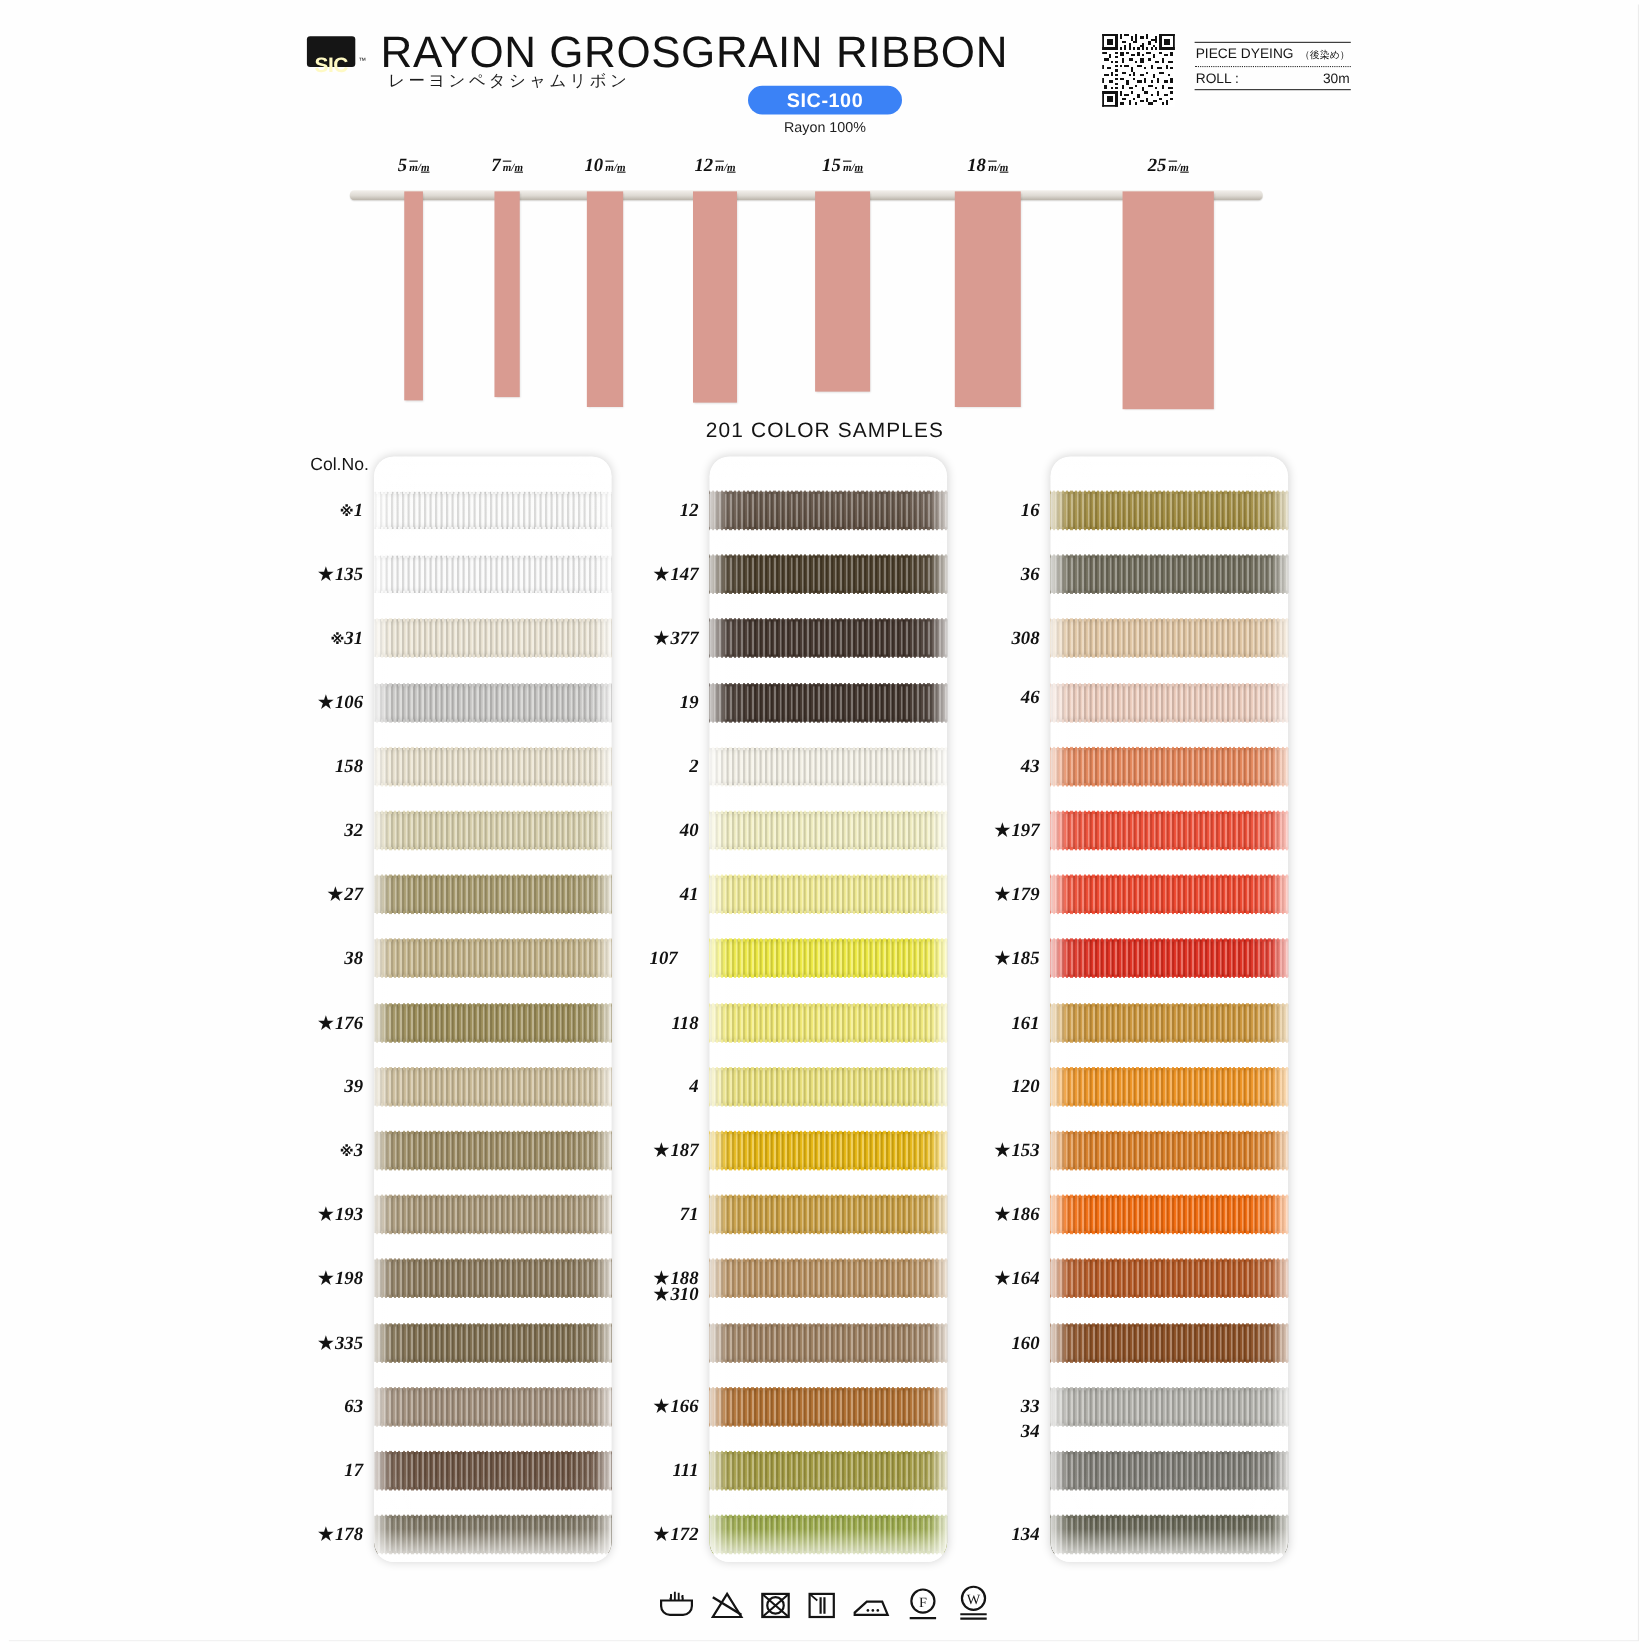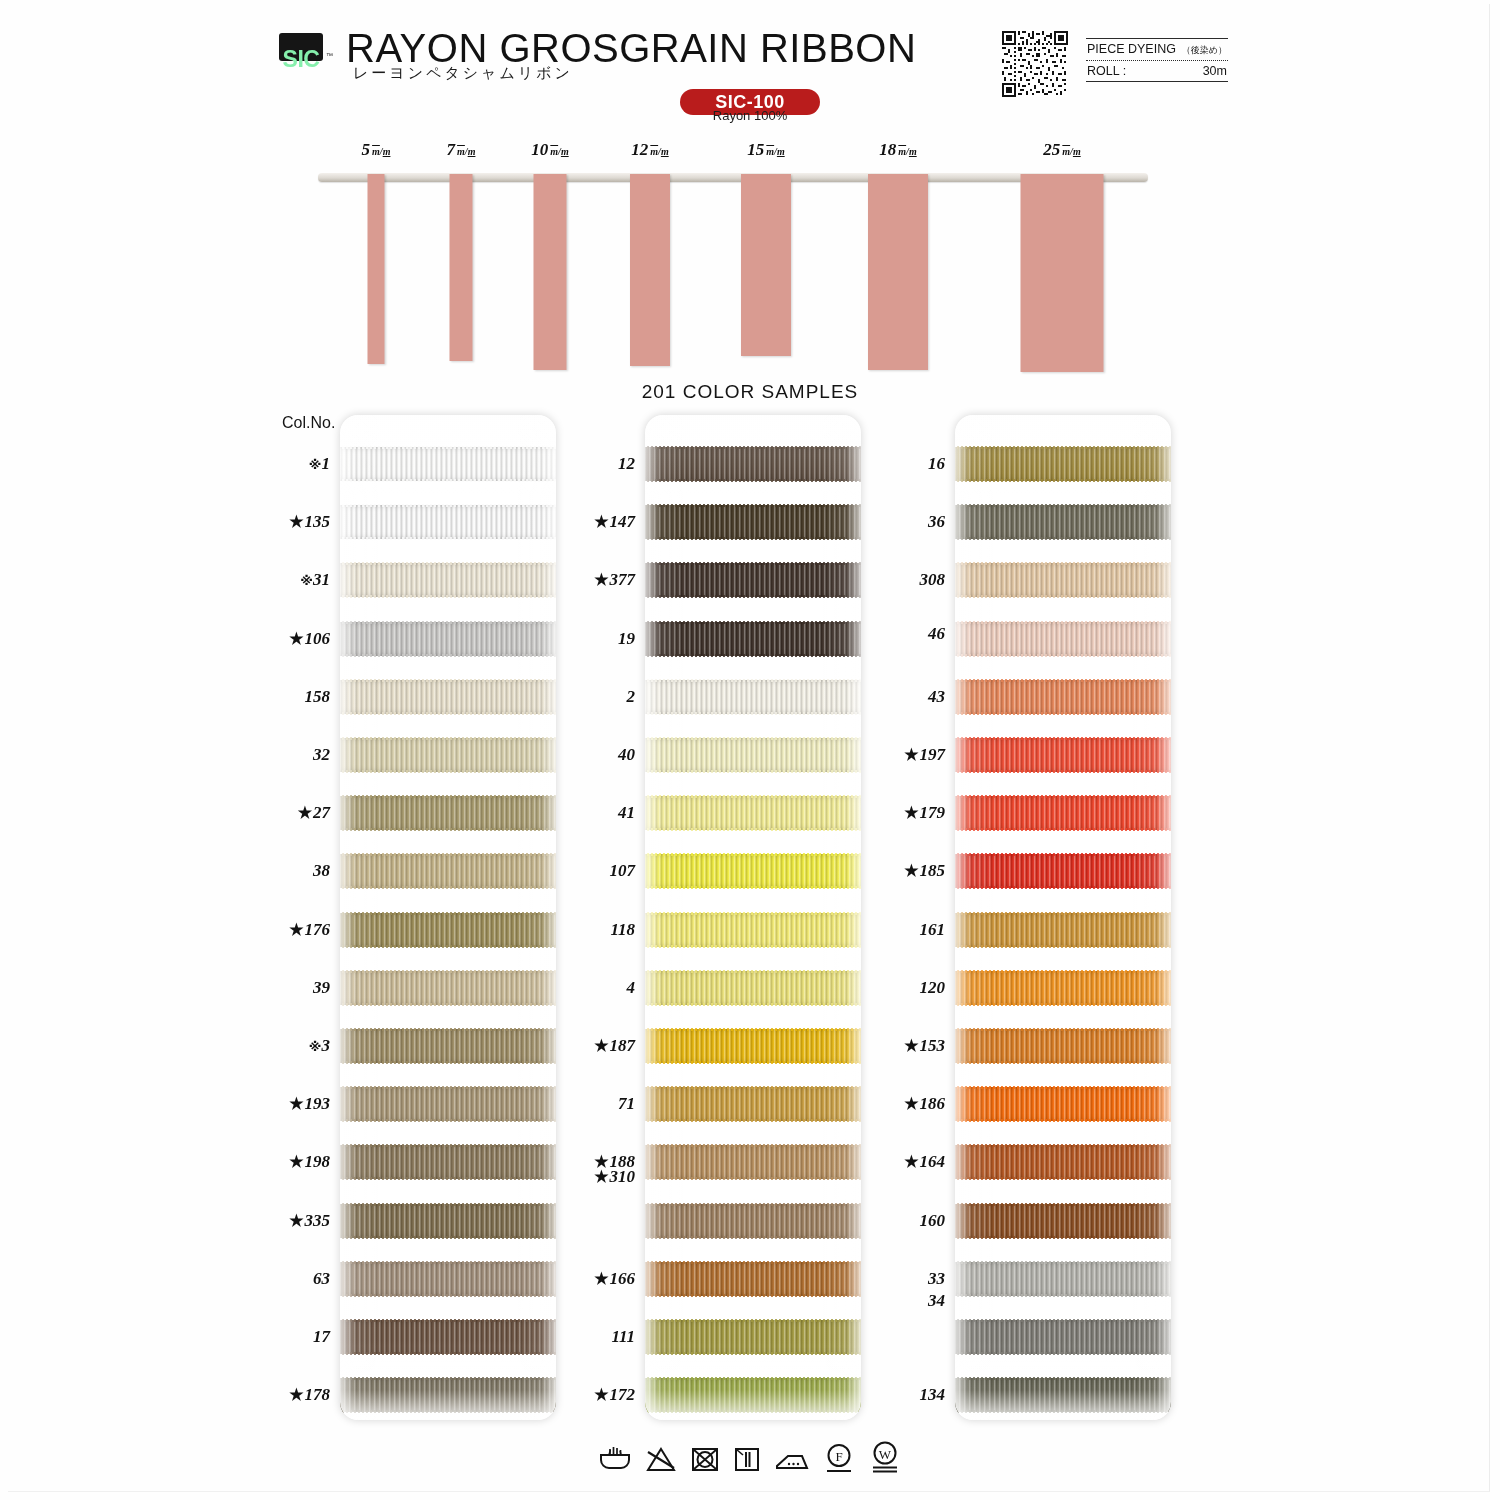--- a/index.html
+++ b/index.html
@@ -27,21 +27,21 @@
   
   .header { position:absolute; left:0; top:0; width:1500px; height:130px; }
 
   .logo {
     position:absolute; left:279px; top:33px;
     width:44px; height:28px; background:#151515;
     border-radius:3px;
     display:flex; align-items:center; justify-content:center;
   }
   .logo span{
-    color:#86efac; font-weight:bold; font-size:23px; letter-spacing:-0.5px;
+    color:#fef9c3; font-weight:bold; font-size:19px; letter-spacing:-0.5px;
     font-family:"Liberation Sans", sans-serif;
     line-height:1;
     margin-top:25px;
   }
   .logo-tm{
     position:absolute; left:326px; top:52px; font-size:7px; color:#222;
   }
 
   .title {
     position:absolute; left:346px; top:26px;
@@ -52,22 +52,22 @@
   }
   .subtitle{
     position:absolute; left:353px; top:64px;
     font-size:15px; letter-spacing:3px; color:#1c1c1c;
     font-family:"DejaVu Sans", sans-serif;
     white-space:nowrap;
   }
 
   .code-badge{
     position:absolute; left:680px; top:78px;
-    width:140px; height:26px; background:#b91c1c; border-radius:13px;
-    display:flex; align-items:center; justify-content:center;margin-top:11px;
+    width:140px; height:26px; background:#3b82f6; border-radius:13px;
+    display:flex; align-items:center; justify-content:center;
   }
   .code-badge span{
     color:#fff; font-size:18px; font-weight:bold; letter-spacing:0.5px;
   }
   .composition{
     position:absolute; left:680px; top:108px; width:140px;
     text-align:center; font-size:13px; color:#1e1e1e;
   }
 
   
@@ -526,21 +526,21 @@
         </div>
         <div class="card-gloss"></div>
       </div>
       <div class="colnum" style="left: 560px; width: 75px; top: 454px;"><span>12</span></div>
       <div class="colnum" style="left: 560px; width: 75px; top: 512.2px;"><span class="star">★</span><span>147</span></div>
       <div class="colnum" style="left: 560px; width: 75px; top: 570.4px;"><span class="star">★</span><span>377</span></div>
       <div class="colnum" style="left: 560px; width: 75px; top: 628.6px;"><span>19</span></div>
       <div class="colnum" style="left: 560px; width: 75px; top: 686.8px;"><span>2</span></div>
       <div class="colnum" style="left: 560px; width: 75px; top: 745px;"><span>40</span></div>
       <div class="colnum" style="left: 560px; width: 75px; top: 803.2px;"><span>41</span></div>
-      <div class="colnum" style="left: 560px; width: 75px; top: 861.4px;"><span>107</span></div>
+      <div class="colnum" style="left: 541px; width: 75px; top: 861.4px;"><span>107</span></div>
       <div class="colnum" style="left: 560px; width: 75px; top: 919.6px;"><span>118</span></div>
       <div class="colnum" style="left: 560px; width: 75px; top: 977.8px;"><span>4</span></div>
       <div class="colnum" style="left: 560px; width: 75px; top: 1036px;"><span class="star">★</span><span>187</span></div>
       <div class="colnum" style="left: 560px; width: 75px; top: 1094.2px;"><span>71</span></div>
       <div class="colnum" style="left: 560px; width: 75px; top: 1152.4px;"><span class="star">★</span><span>188</span></div>
       <div class="colnum" style="left: 560px; width: 75px; top: 1167px;"><span class="star">★</span><span>310</span></div>
       <div class="colnum" style="left: 560px; width: 75px; top: 1268.8px;"><span class="star">★</span><span>166</span></div>
       <div class="colnum" style="left: 560px; width: 75px; top: 1327px;"><span>111</span></div>
       <div class="colnum" style="left: 560px; width: 75px; top: 1385.2px;"><span class="star">★</span><span>172</span></div>
       <div class="card" style="left: 645px;">

